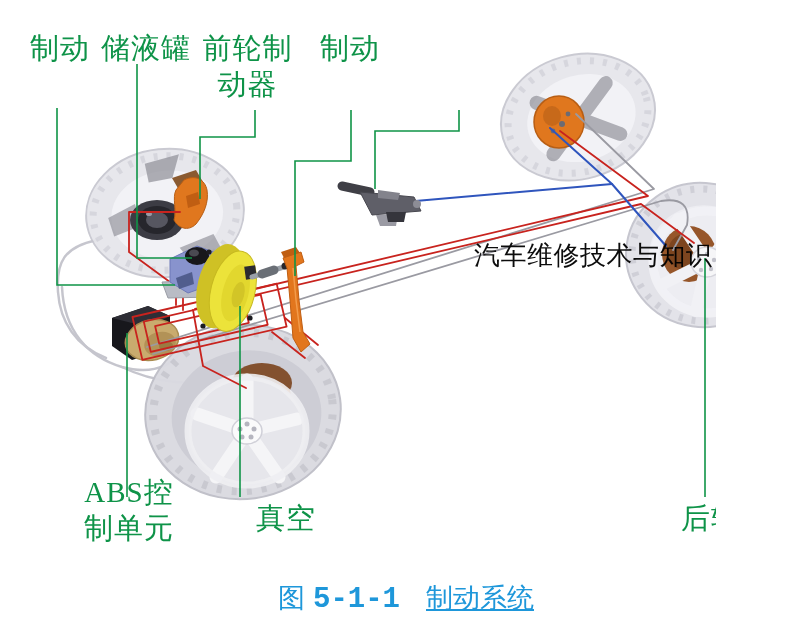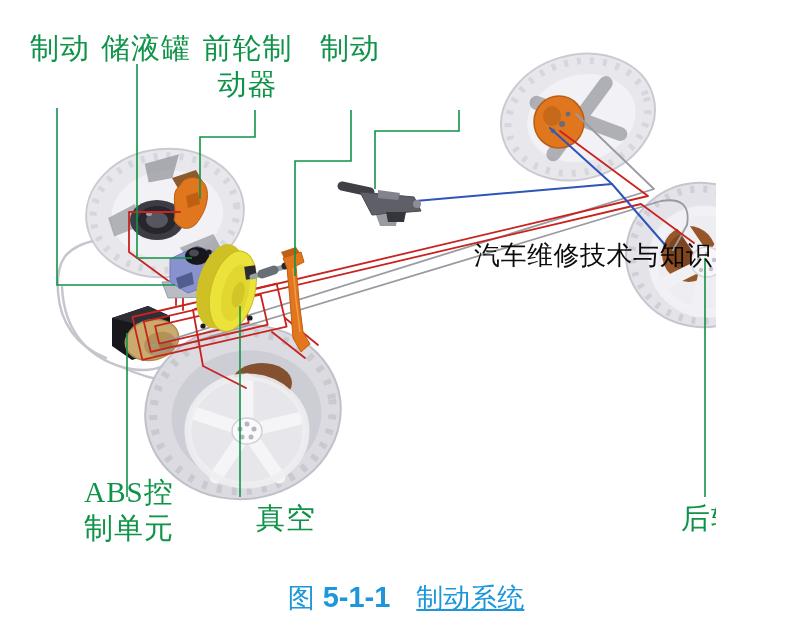--- a/index.html
+++ b/index.html
@@ -7,21 +7,21 @@
          font-family:"Liberation Serif",serif;}
   #art{position:absolute;left:0;top:0;}
   .lbl{position:absolute;color:#0e9348;font-size:29px;line-height:36px;
        text-align:center;white-space:nowrap;letter-spacing:1px;}
   .lbl span{display:block;}
   #watermark{position:absolute;left:429px;top:238px;color:#000000;
              font-family:"Liberation Sans",sans-serif;font-size:26px;
              letter-spacing:0.5px;opacity:0.95;margin-left:45px;}
   #caption{position:absolute;left:0;top:580px;width:812px;text-align:center;
            color:#1e97da;font-family:"Liberation Sans",sans-serif;font-size:27px;}
-  #caption .num{font-family:Liberation Sans, sans-serif;font-weight:bold;
+  #caption .num{font-family:Liberation Mono, monospace;font-weight:bold;
                 font-size:29px;margin-left:8px;}
   #caption .ttl{margin-left:26px;text-decoration:underline;}
 </style>
 </head>
 <body>
 
 <div id="stage">
 
   <svg id="art" width="812" height="633" viewBox="0 0 812 633">
 

